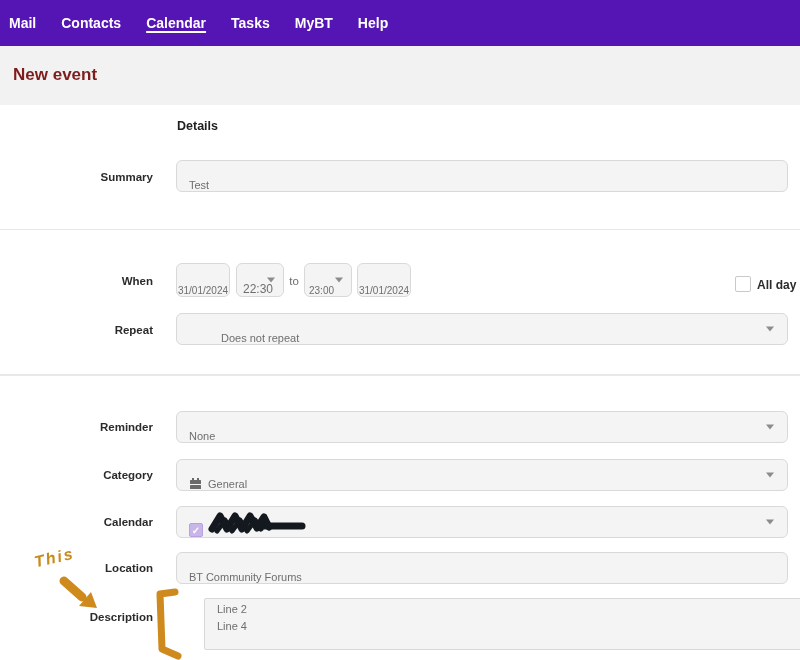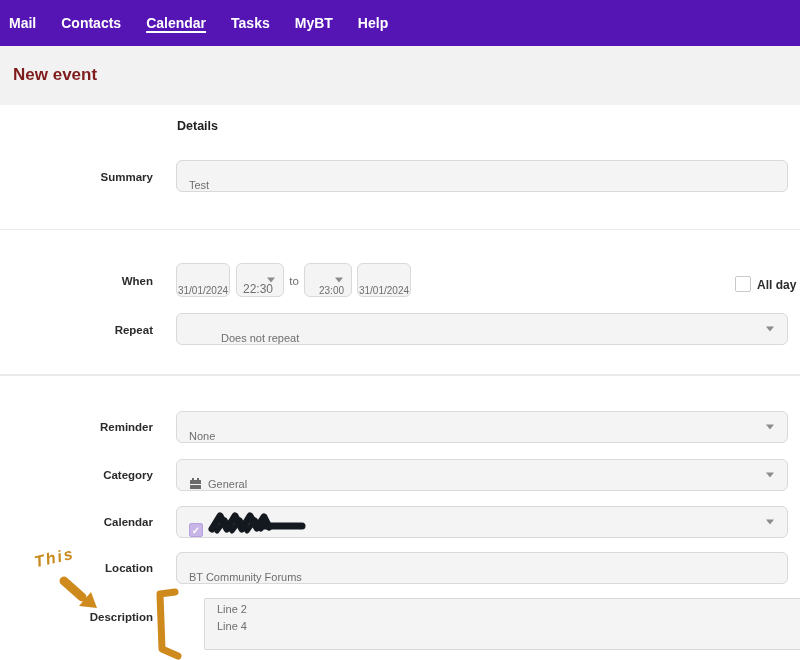--- a/index.html
+++ b/index.html
@@ -83,21 +83,21 @@
 
   <div class="row-label" style="top:274px;">When</div>
   <div class="field" style="left:176px; top:263px; width:54px; height:34px; padding:0 4px; justify-content:center;">
     <span style="font-size:10px;">31/01/2024</span>
   </div>
   <div class="field" style="left:236px; top:263px; width:48px; height:34px; padding:0 14px 0 6px;">
     <span style="font-size:12px;">22:30</span>
     <span class="caret inner"></span>
   </div>
   <div class="row-label" style="left:287px; top:274px; width:14px; text-align:center; font-weight:normal; color:#6e6e6e;">to</div>
-  <div class="field" style="left:304px; top:263px; width:48px; height:34px; padding:0 14px 0 14px;">
+  <div class="field" style="left:304px; top:263px; width:48px; height:34px; padding:0 14px 0 4px;">
     <span style="font-size:10px;">23:00</span>
     <span class="caret inner"></span>
   </div>
   <div class="field" style="left:357px; top:263px; width:54px; height:34px; padding:0 4px; justify-content:center;">
     <span style="font-size:10px;">31/01/2024</span>
   </div>
 
   <div class="checkbox" style="left:735px; top:276px; width:16px; height:16px;"></div>
   <div class="row-label" style="left:757px; top:278px; width:40px; text-align:left; font-size:12px;">All day</div>
 

